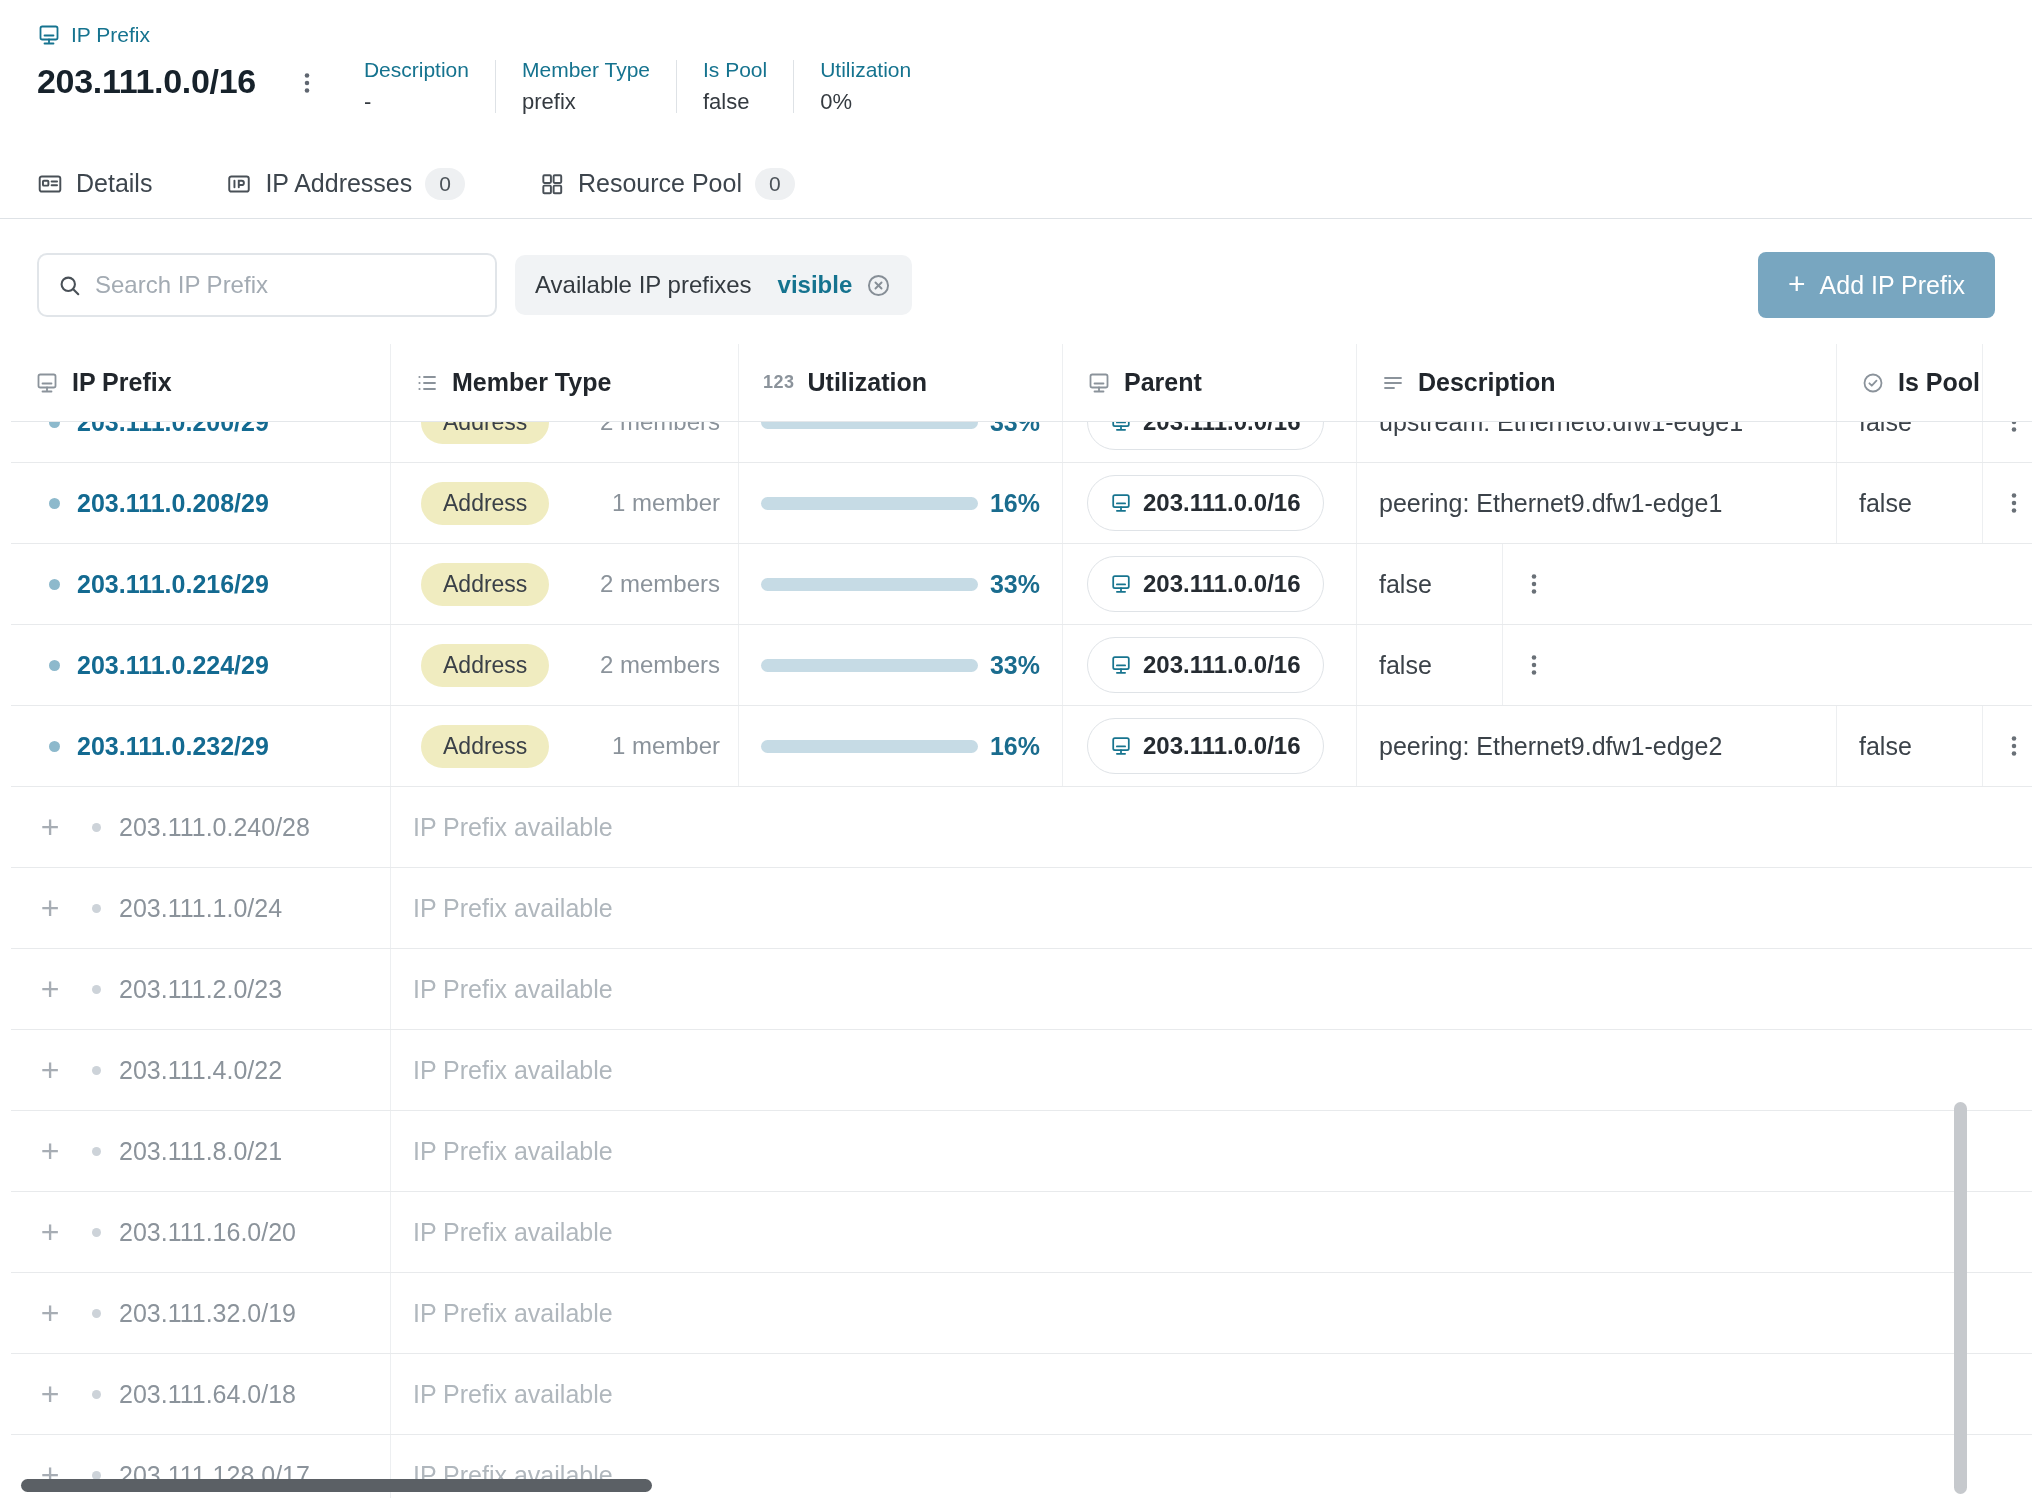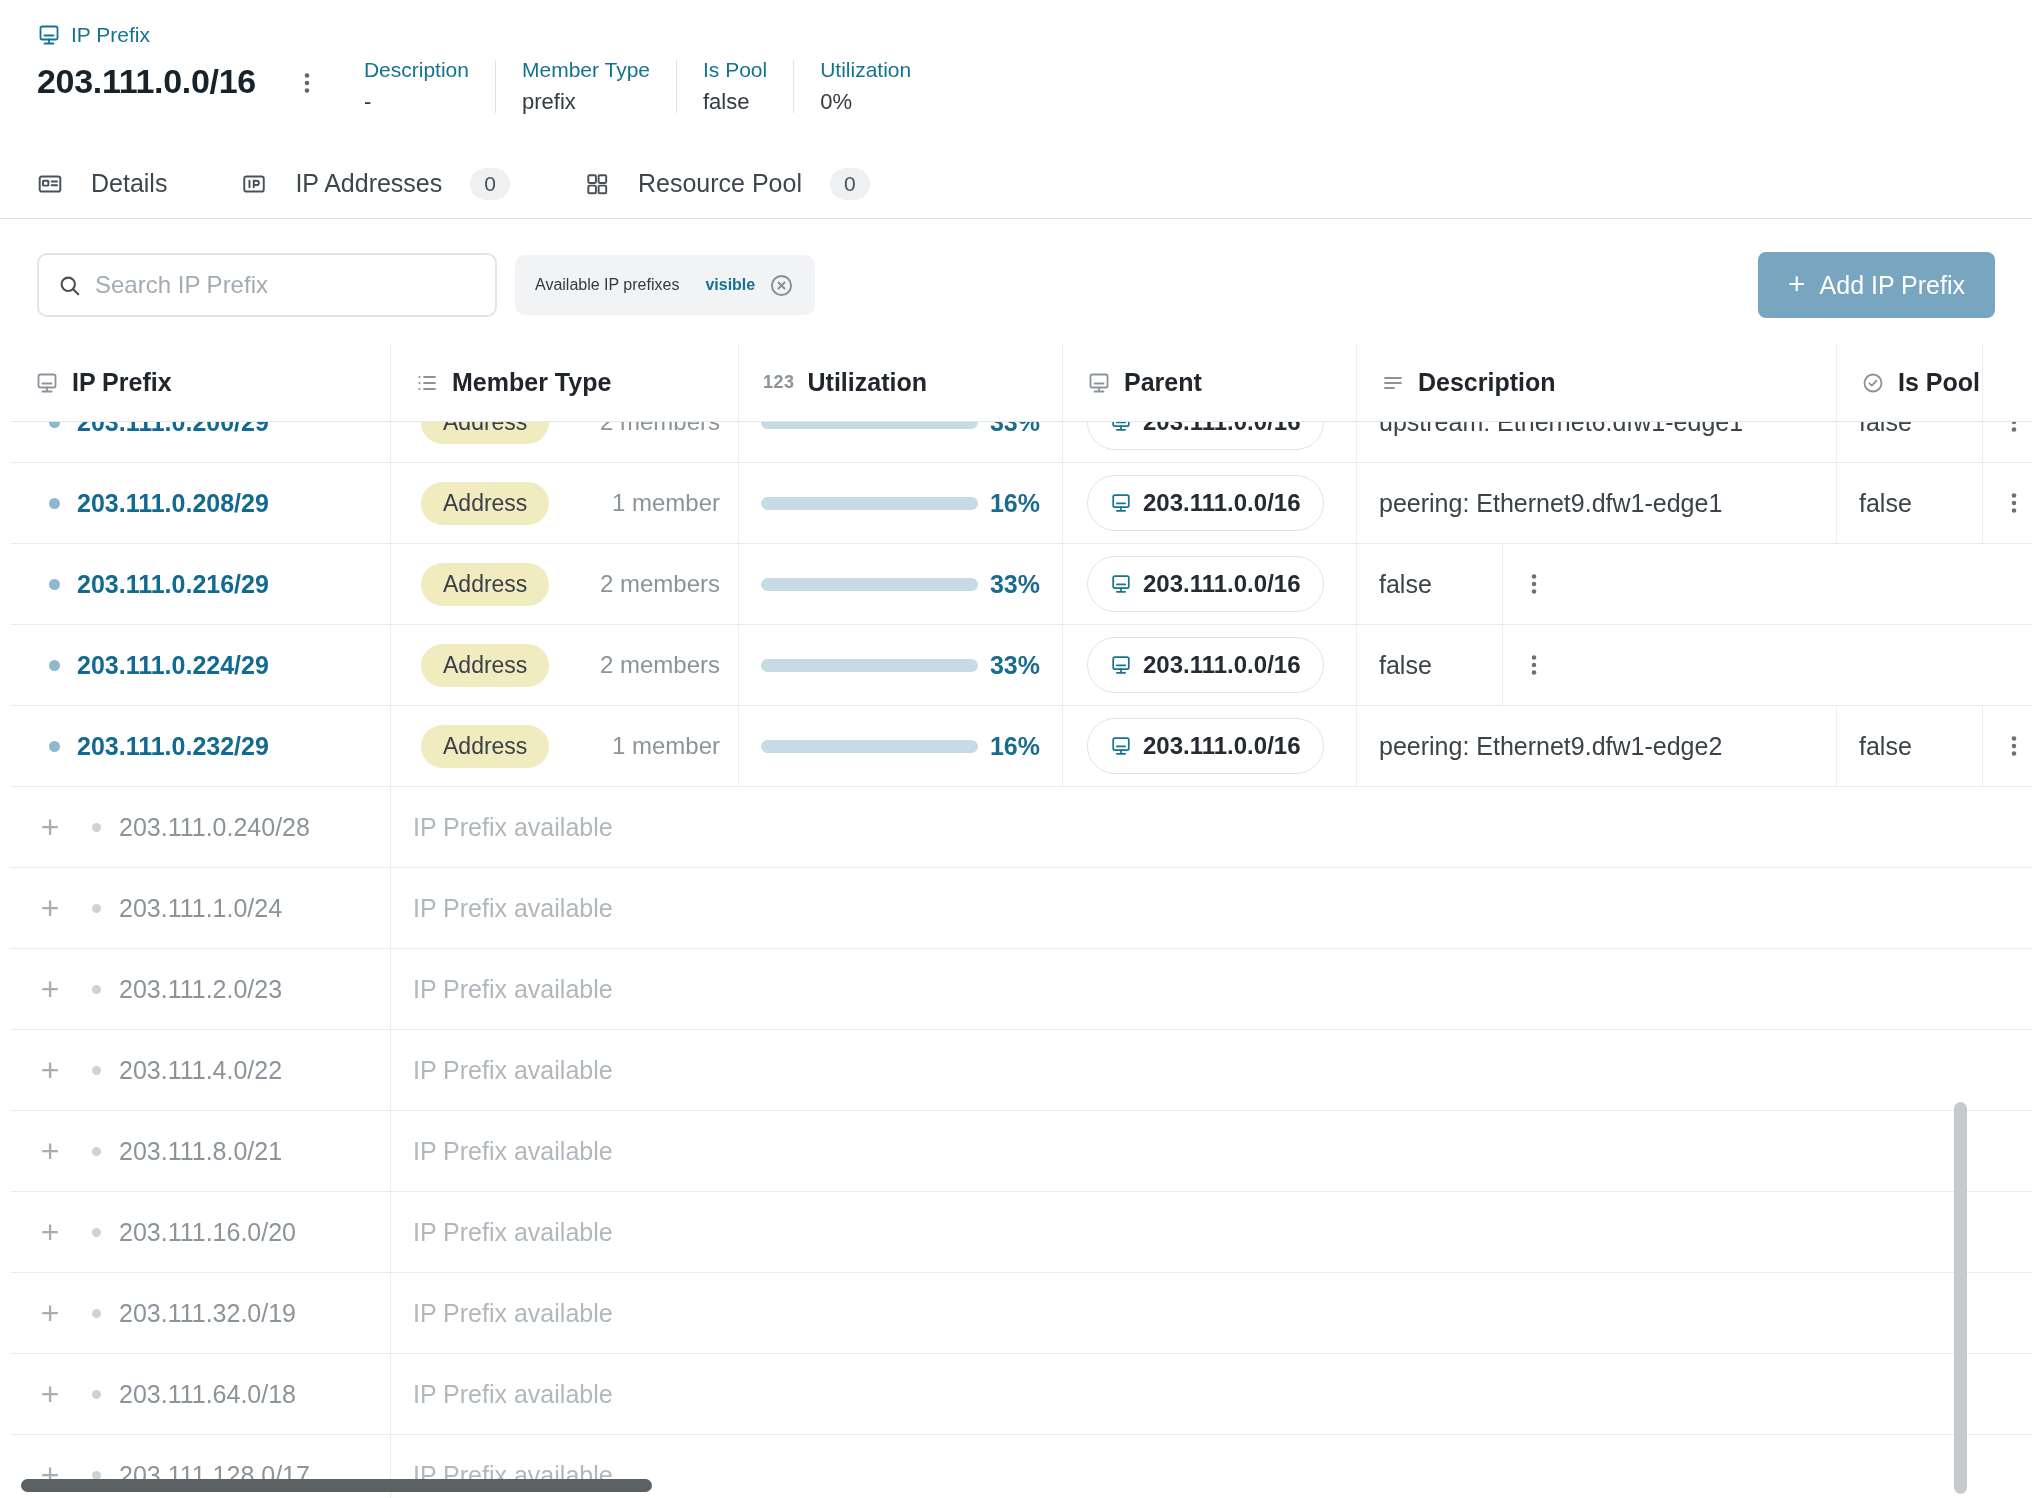--- a/index.html
+++ b/index.html
@@ -31,21 +31,21 @@
   .kv-label { color: var(--accent, #15738f); font-size: 21px; font-weight: 500; white-space: nowrap; }
   .kv-value { color: #343a40; font-size: 22px; white-space: nowrap; }
   .kv-divider { width: 1px; background: #dee2e6; align-self: stretch; margin: 2px 26px; }
 
   
   .tabs {
     display: flex; gap: 42px; margin-top: 34px; padding-left: 21px;
     border-bottom: 1px solid #dee2e6; height: 70px; align-items: stretch;
   }
   .tab {
-    position: relative; display: flex; align-items: center; gap: 28px;
+    position: relative; display: flex; align-items: center; gap: 13px;
     padding: 0 16px; font-size: 25px; color: #3d454d; cursor: pointer; white-space: nowrap;
   }
   .tab .tab-icon { color: #495057; }
   .tab.active { color: var(--accent, #15738f); font-weight: 500; }
   .tab.active .tab-icon { color: var(--accent, #15738f); }
   .tab.active::after {
     content: ""; position: absolute; left: 0; right: 0; bottom: -1px; height: 4px;
     background: #1d7a99; border-radius: 2px;
   }
   .tab-badge {
@@ -60,21 +60,21 @@
     width: 460px; height: 64px; border: 2px solid #e1e5e9; border-radius: 10px;
     display: flex; align-items: center; padding: 0 18px; gap: 13px; background: #fff;
   }
   .search-box input {
     border: none; outline: none; font-size: 24px; width: 100%; color: #343a40;
     font-family: "Liberation Sans", "DejaVu Sans", sans-serif; background: transparent;
   }
   .search-box input::placeholder { color: #a3abb3; }
   .filter-chip {
     margin-left: 18px; background: #f1f3f5; border-radius: 10px; height: 60px;
-    display: flex; align-items: center; padding: 0 20px; font-size: 16px; cursor: pointer;
+    display: flex; align-items: center; padding: 0 20px; font-size: 24px; cursor: pointer;
   }
   .filter-chip .filter-label { color: #343a40; }
   .filter-chip .filter-value { color: var(--accent, #15738f); font-weight: 600; margin-left: 26px; }
   .filter-chip .filter-x { margin-left: 13px; color: #868e96; background: none; border: none; cursor: pointer; padding: 0; }
   .toolbar-spacer { flex: 1; }
   .add-btn {
     height: 66px; padding: 0 30px; background: var(--add-btn, #78a6c0); border: none;
     border-radius: 8px; color: #ffffff; font-size: 25px; display: flex; align-items: center;
     gap: 14px; cursor: pointer; font-family: "Liberation Sans", "DejaVu Sans", sans-serif;
   }

